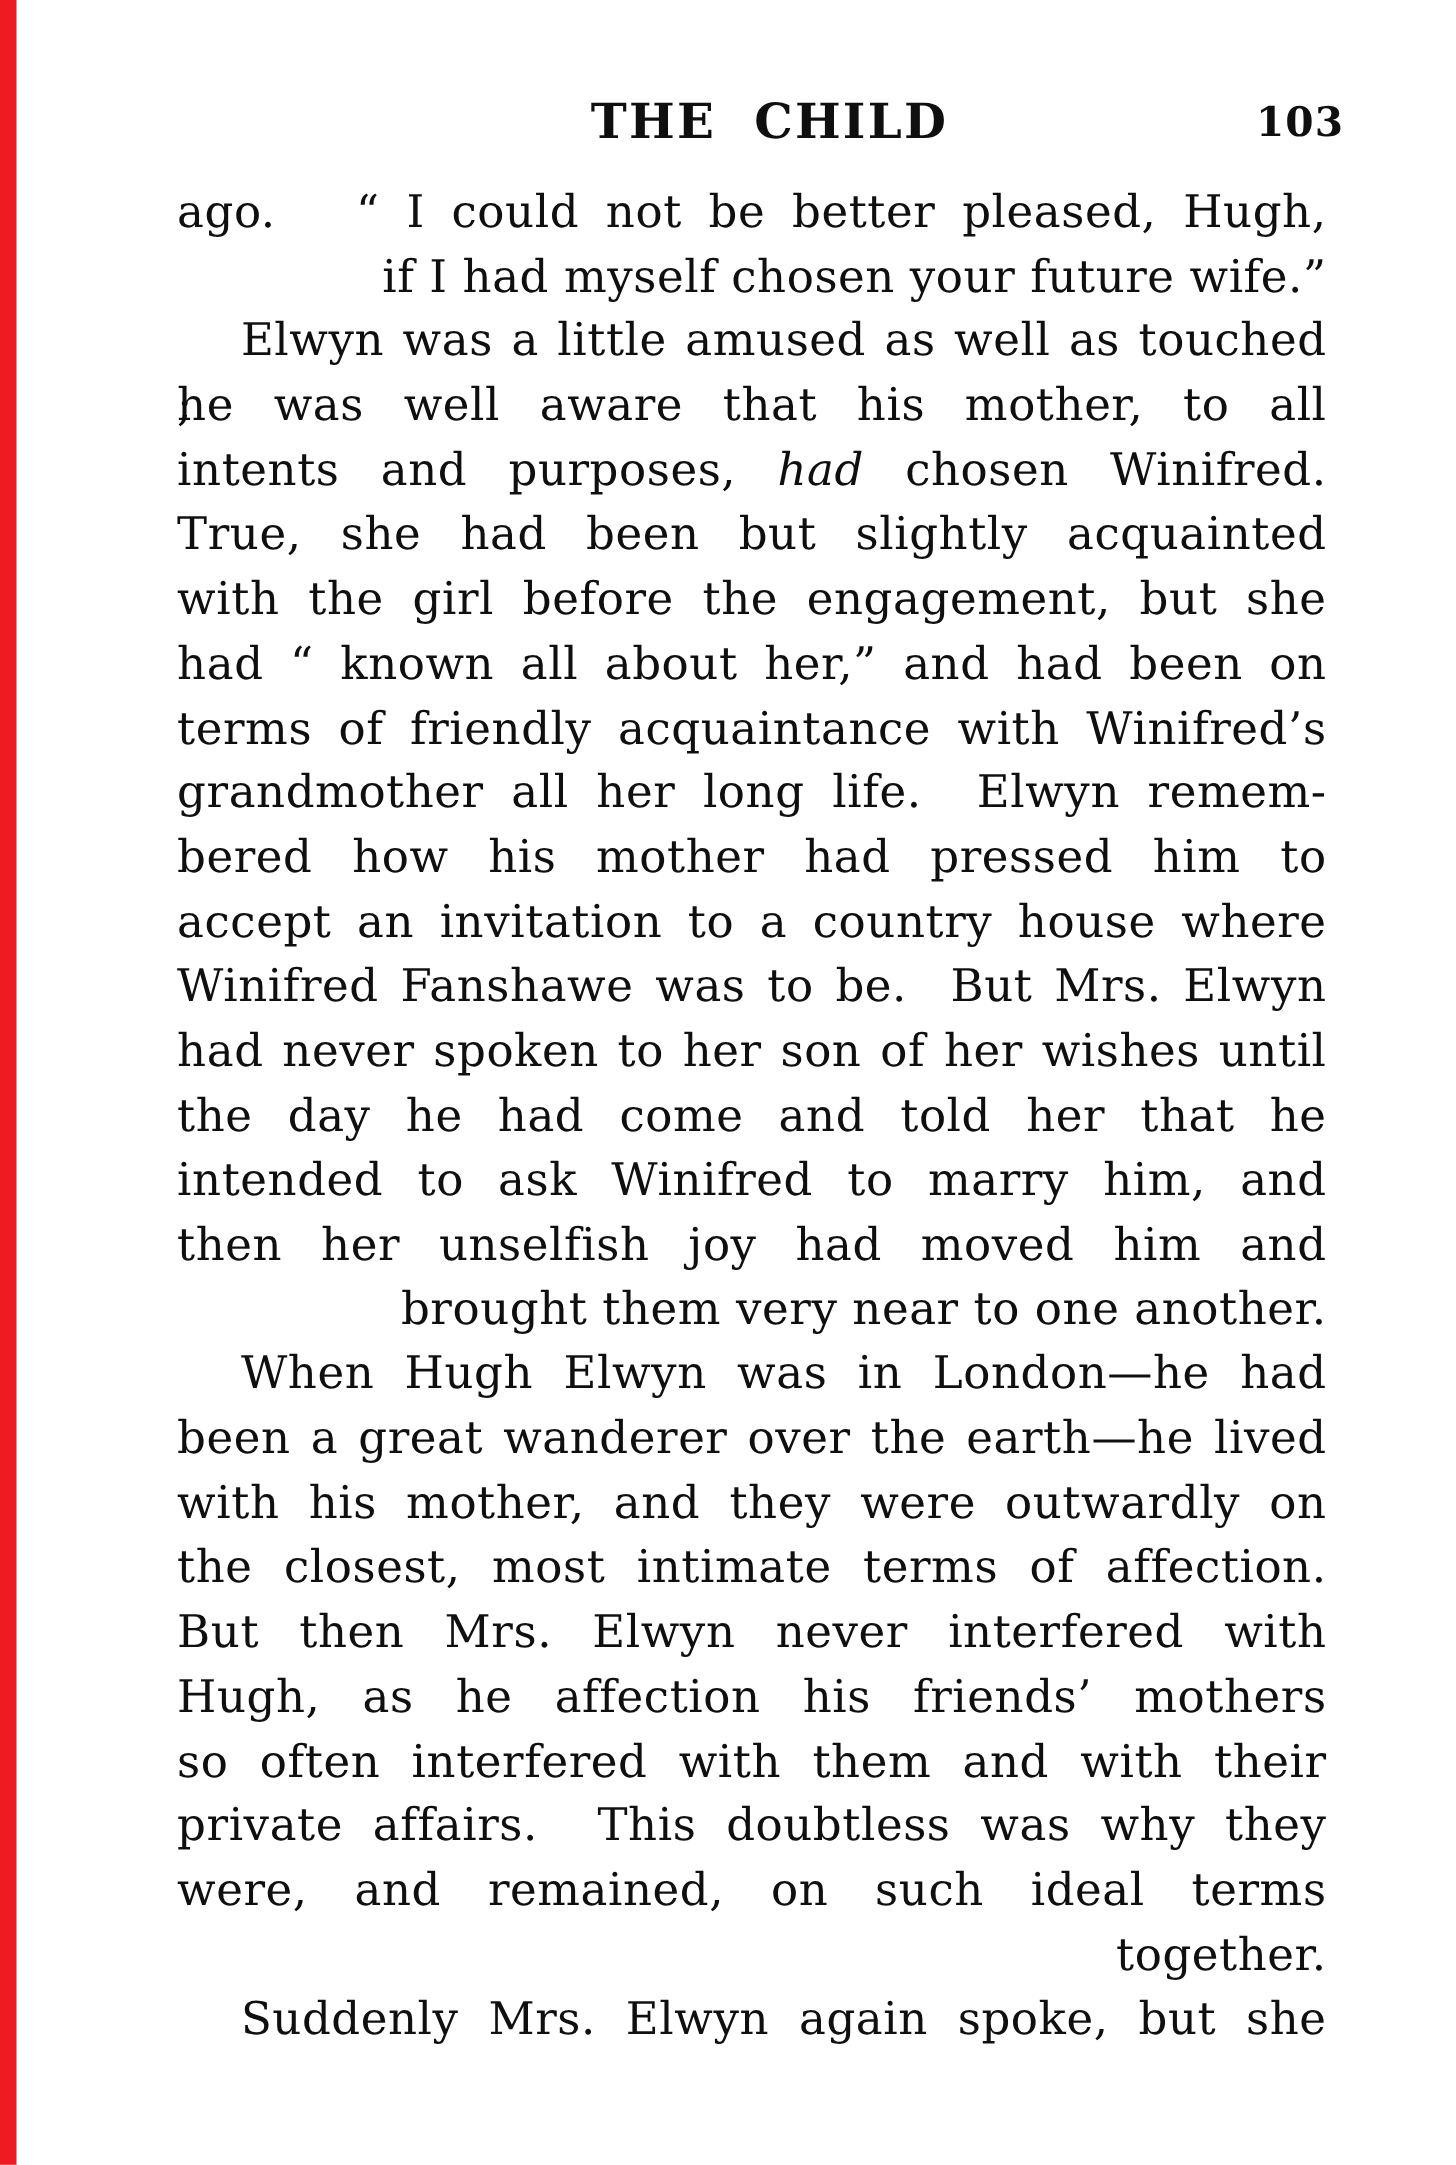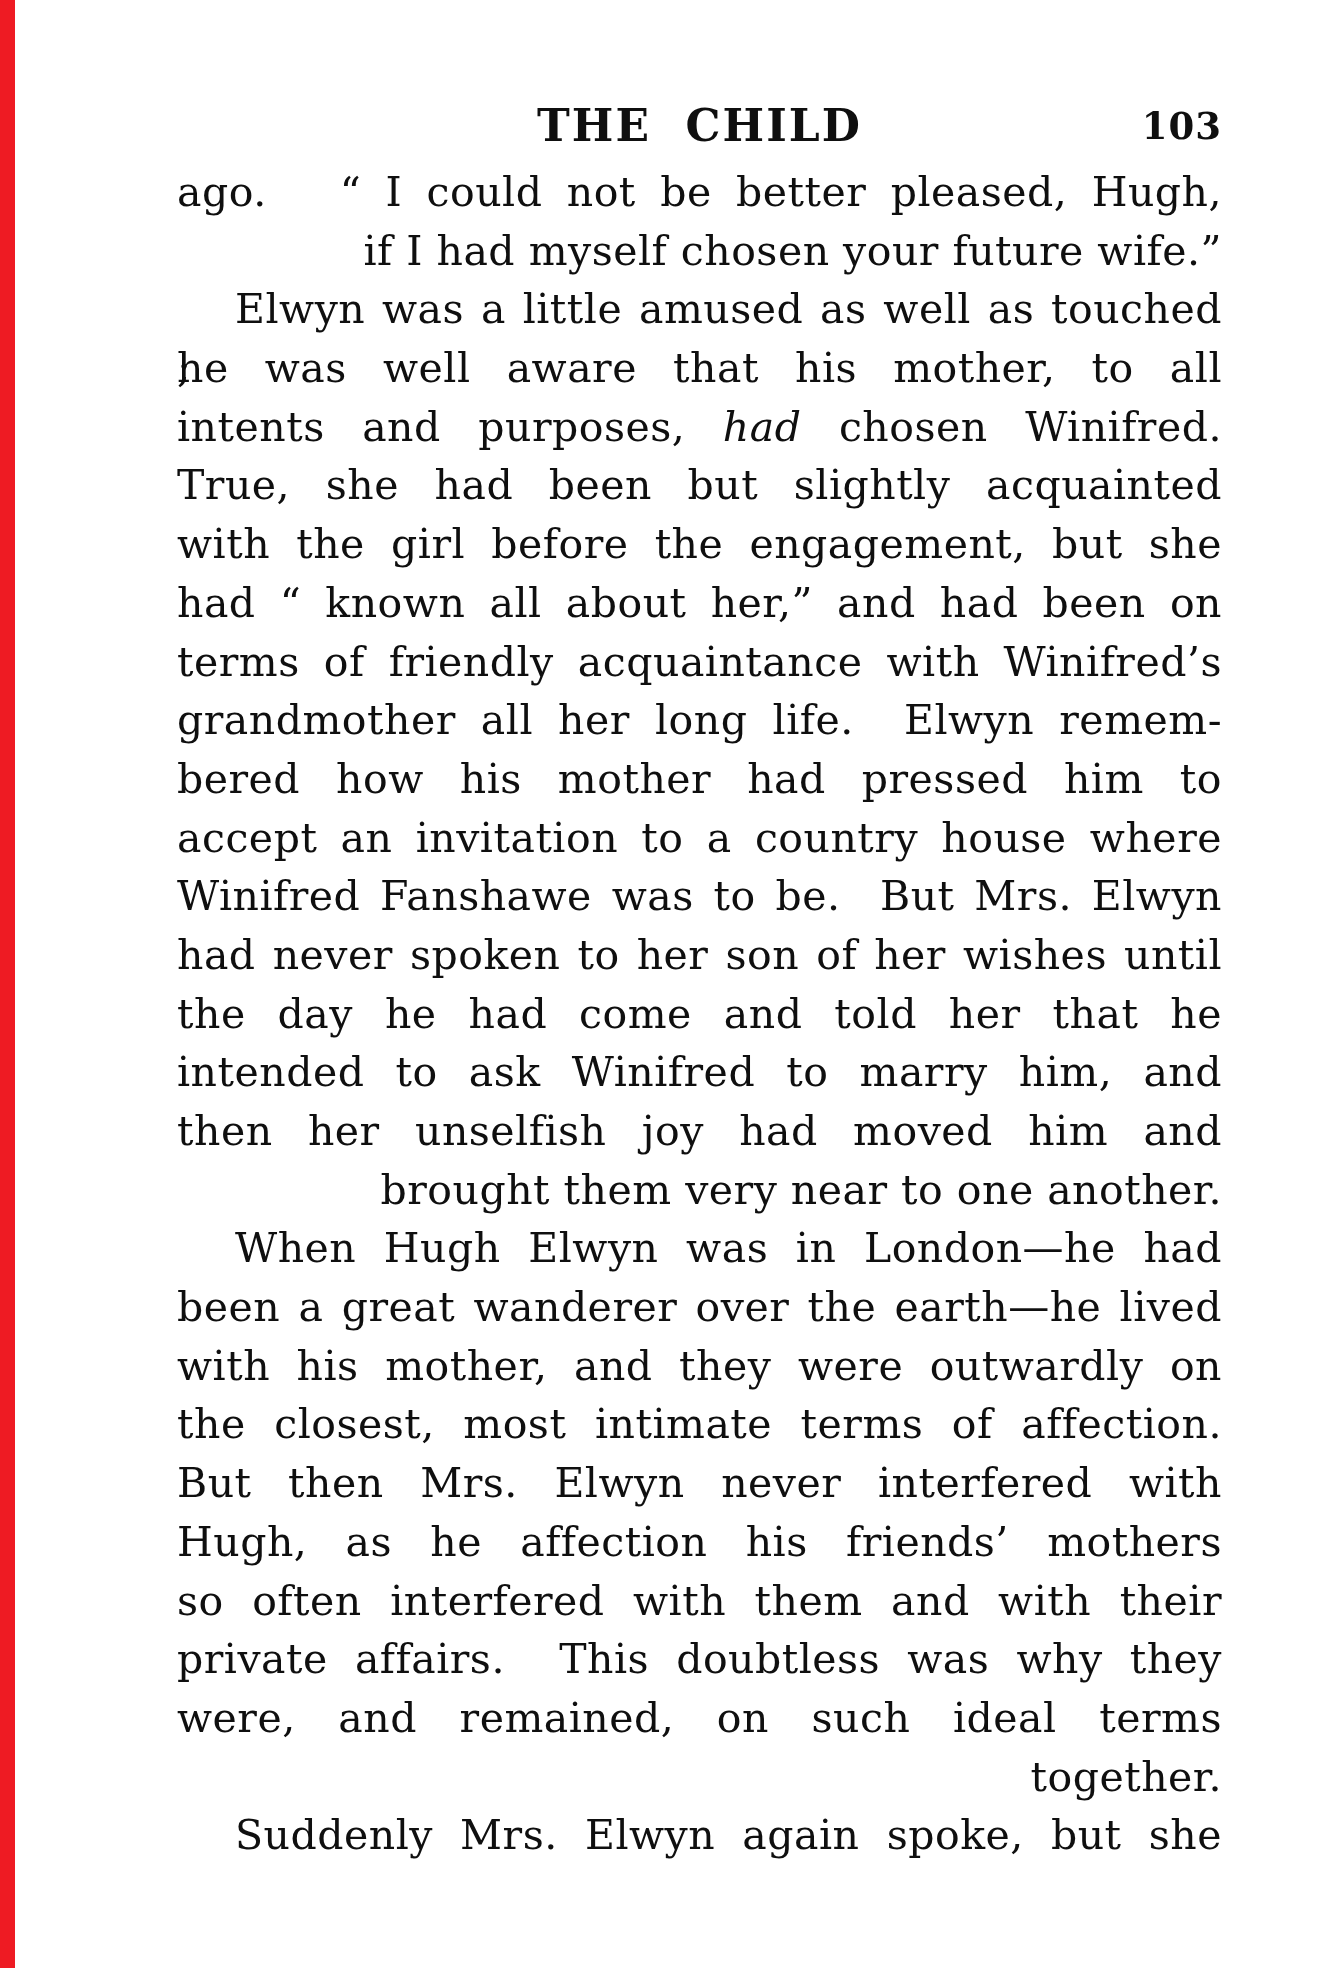--- a/index.html
+++ b/index.html
@@ -27,33 +27,32 @@
     left: 177px;
     top: 88px;
     width: 1045px;
     height: 46px;
     font-size: 44px;
     font-weight: 700;
     line-height: 46px;
     letter-spacing: 2px;
     text-align: center;
     white-space: nowrap;
-    margin-top: 15px;
   }
   .page-number {
     position: absolute;
     right: 0;
     top: 0;
     font-size: 37px;
     font-weight: 700;
     letter-spacing: 1px;
   }
   .page-text {
     position: absolute;
-    left: 177px;
+    left: 161px;
     top: 163px;
     width: 1045px;
     font-size: 41px;
     line-height: 58.7px;
     letter-spacing: 0.5px;
   }
   .line {
     height: 58.7px;
     white-space: nowrap;
     text-align: right;

